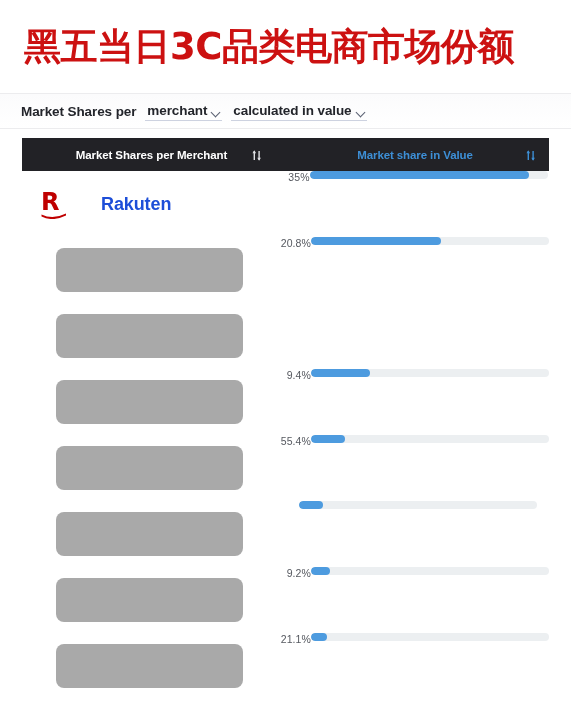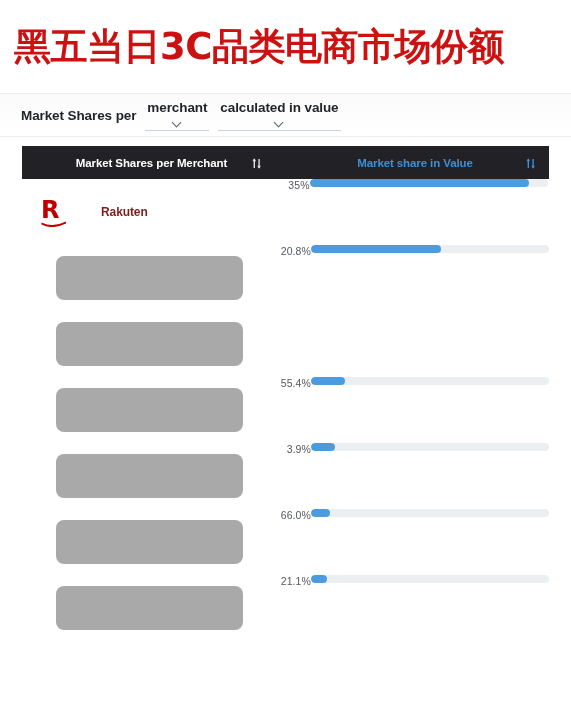--- a/index.html
+++ b/index.html
@@ -13,60 +13,59 @@
     overflow: hidden;
     font-family: "Liberation Sans", "DejaVu Sans", sans-serif;
     position: relative;
   }
 
   
   .title-wrap {
     height: 93px;
     display: flex;
     align-items: center;
-    padding-left: 14px;
+    padding-left: 24px;
     box-sizing: border-box;
   }
   .page-title {
     font-size: 37px;
     font-weight: 700;
     color: #cc1111;
     letter-spacing: -0.5px;
     line-height: 1;
     white-space: nowrap;
     font-family: "DejaVu Sans", "Liberation Sans", sans-serif;
   }
 
   
   .controls-bar {
     position: relative;
-    height: 44px;
+    height: 36px;
     background: linear-gradient(#fbfbfc, #ffffff);
     border-top: 1px solid #ececee;
     border-bottom: 1px solid #ececee;
     display: flex;
     align-items: center;
     padding-left: 21px;
     box-sizing: border-box;
   }
   .ctrl-label {
     font-size: 13.5px;
     font-weight: 700;
     color: #23252b;
     letter-spacing: -0.1px;
   }
   .dropdown {
     margin-left: 9px;
     display: inline-flex;
-    align-items: center;
+    align-items: flex-end;
     gap: 5px;
     padding: 1px 2px 2px 2px;
     border-bottom: 1px solid #cdd2e0;
     cursor: pointer;
-    flex-direction: column;
   }
   .dropdown-text {
     font-size: 13.5px;
     font-weight: 700;
     color: #23252b;
     letter-spacing: -0.1px;
   }
   .chev {
     display: inline-block;
     width: 8px;
@@ -154,23 +153,23 @@
 
   
   .brand-logo {
     width: 40px;
     display: flex;
     justify-content: center;
     align-items: center;
   }
   .brand-name {
     margin-left: 27px;
-    font-size: 12px;
-    font-weight: 700;
-    color: #7f1d1d;
+    font-size: 18px;
+    font-weight: 700;
+    color: #1d4ed8;
     letter-spacing: -0.1px;
   }
 
   
   .redacted {
     width: 187px;
     height: 44px;
     background: #a9a9a9;
     border-radius: 8px;
     margin-left: 22px;
@@ -276,43 +275,53 @@
       <div class="row">
         <div class="cell-merchant">
           <div class="redacted"></div>
         </div>
       </div>
       <div class="row">
         <div class="cell-merchant">
           <div class="redacted"></div>
         </div>
         <div class="cell-value">
+          <div class="pct">9.4%</div>
+          <div class="bar-track" style="background: rgb(236, 239, 241);">
+            <div class="bar-fill" style="width: 24.7086%; background: rgb(77, 155, 223);"></div>
+          </div>
+        </div>
+      </div>
+      <div class="row">
+        <div class="cell-merchant">
+          <div class="redacted"></div>
+        </div>
+        <div class="cell-value">
           <div class="pct">55.4%</div>
           <div class="bar-track" style="background: rgb(236, 239, 241);">
             <div class="bar-fill" style="width: 14.4571%; background: rgb(77, 155, 223);"></div>
           </div>
         </div>
       </div>
       <div class="row">
         <div class="cell-merchant">
           <div class="redacted"></div>
         </div>
         <div class="cell-value">
-          <div class="pct">3.9%</div>
           <div class="bar-track" style="background: rgb(236, 239, 241);">
             <div class="bar-fill" style="width: 10.2514%; background: rgb(77, 155, 223);"></div>
           </div>
         </div>
       </div>
       <div class="row">
         <div class="cell-merchant">
           <div class="redacted"></div>
         </div>
         <div class="cell-value">
-          <div class="pct">66.0%</div>
+          <div class="pct">9.2%</div>
           <div class="bar-track" style="background: rgb(236, 239, 241);">
             <div class="bar-fill" style="width: 8.14857%; background: rgb(77, 155, 223);"></div>
           </div>
         </div>
       </div>
       <div class="row">
         <div class="cell-merchant">
           <div class="redacted"></div>
         </div>
         <div class="cell-value">

